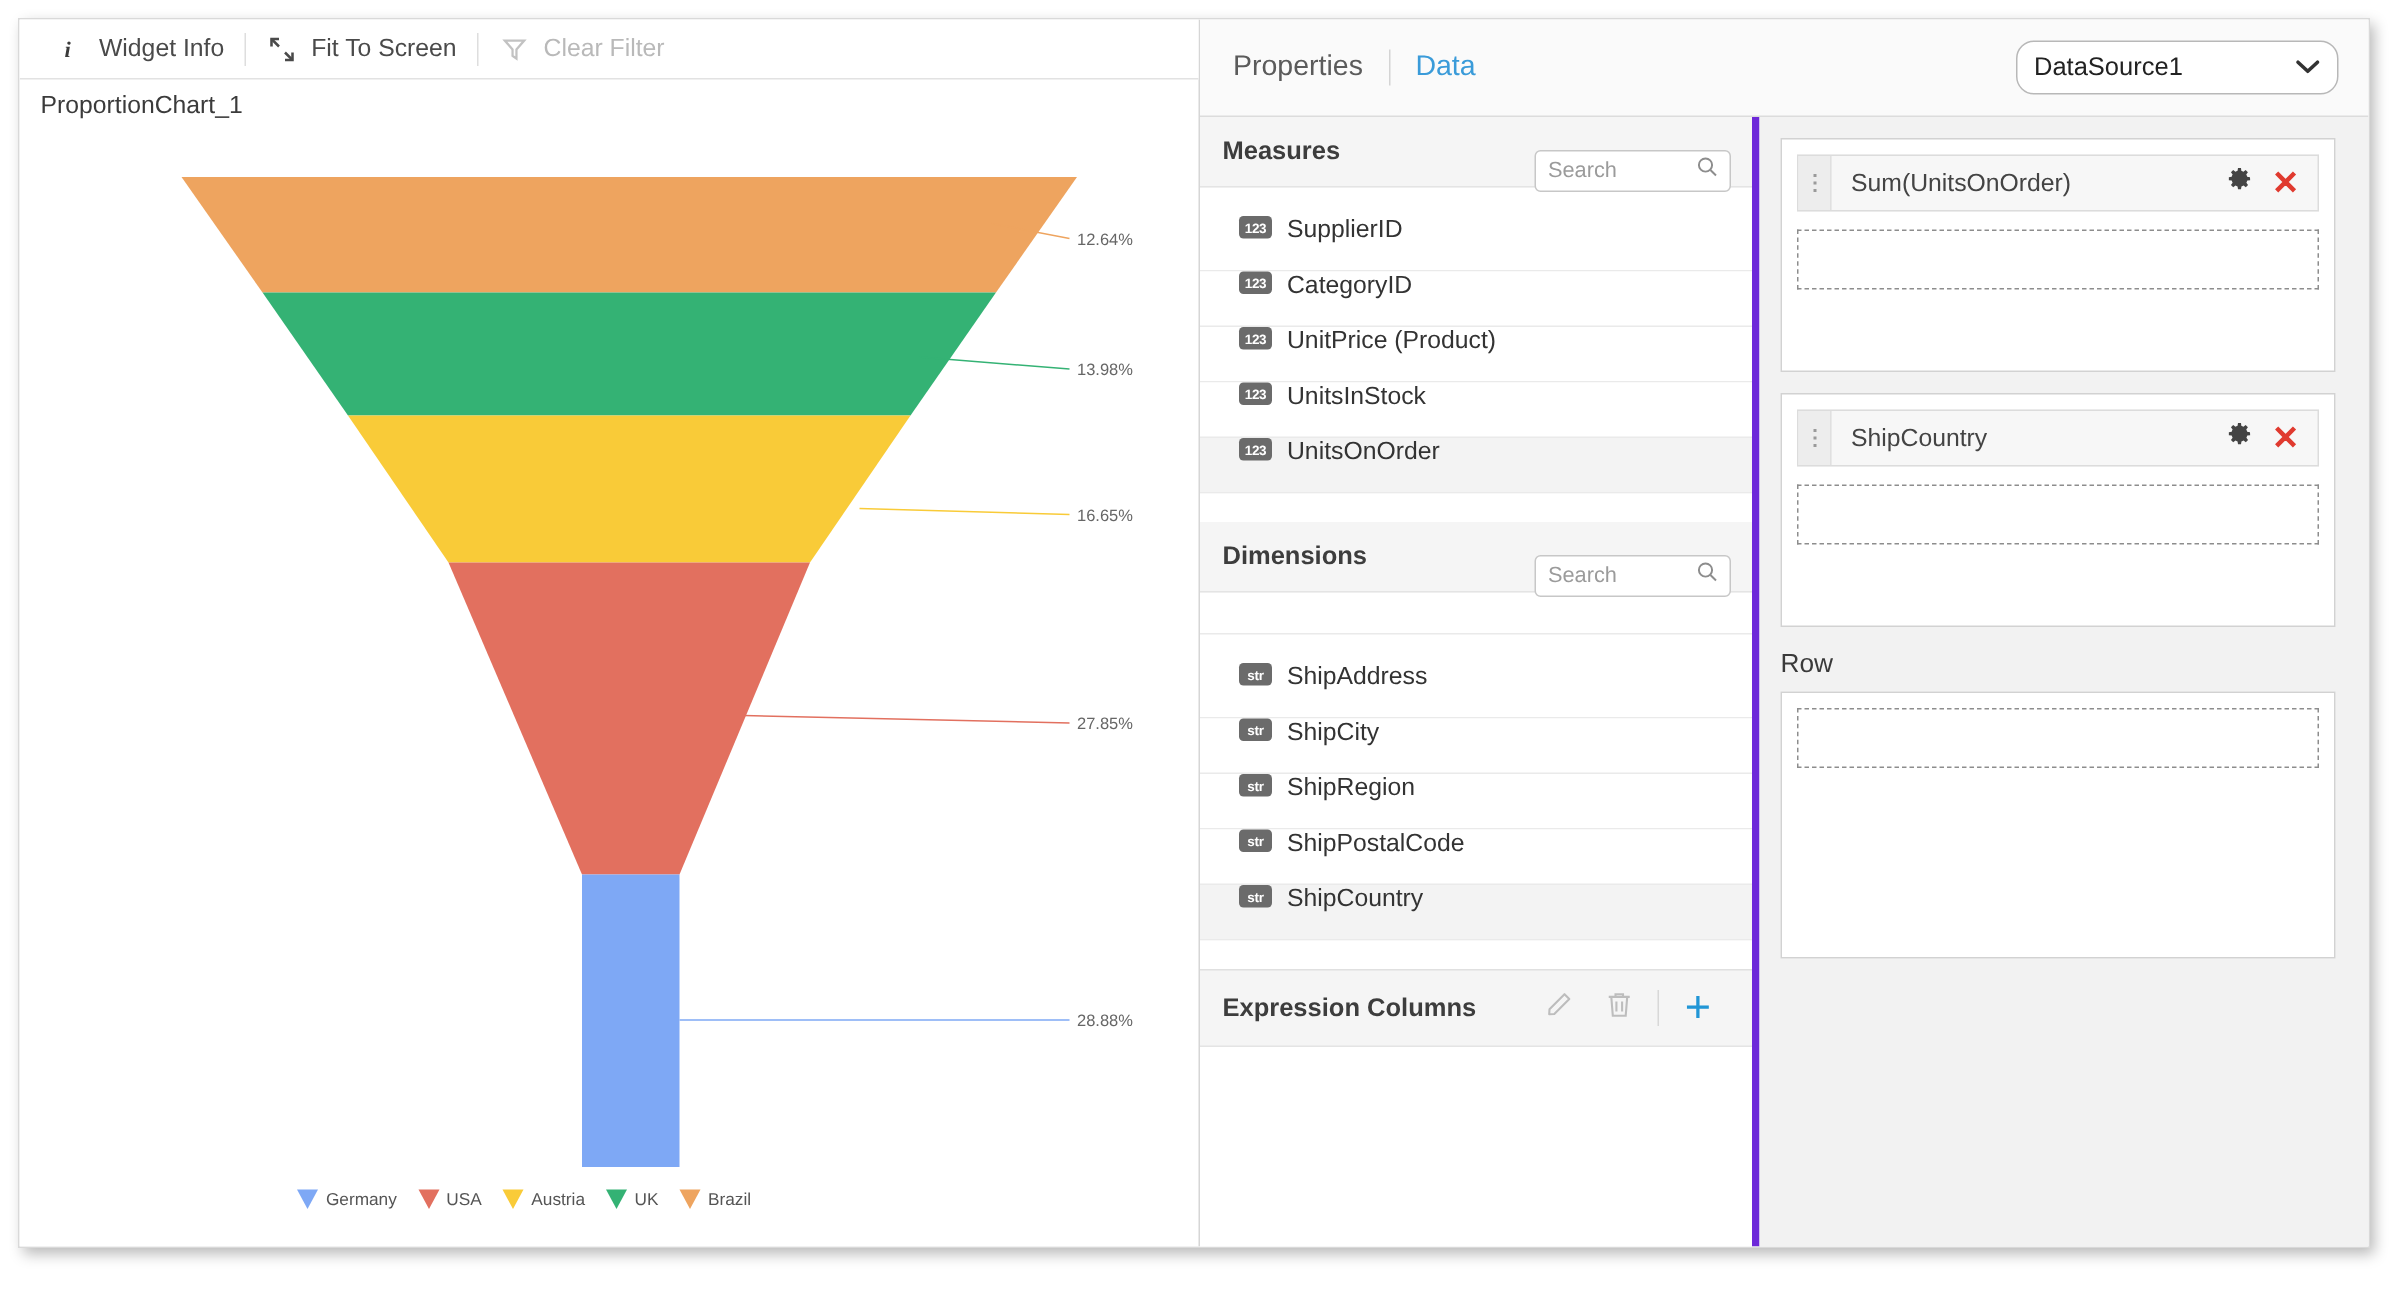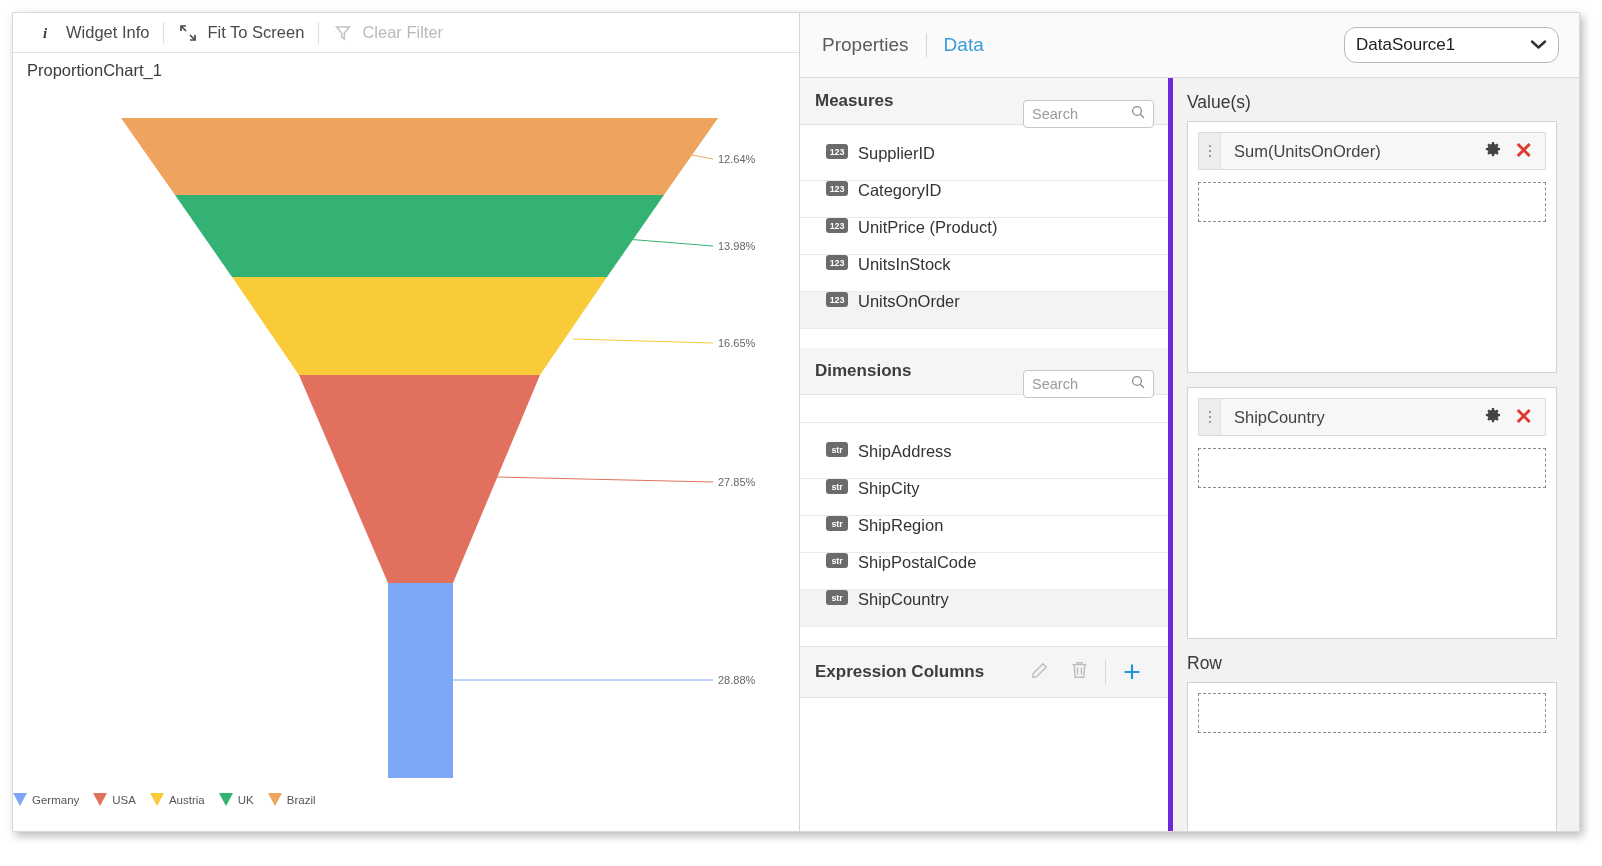--- a/index.html
+++ b/index.html
@@ -67,20 +67,21 @@
     width: 787px; height: 700px;
   }
   #funnel-svg { display: block; }
 
   #legend {
     position: absolute;
     left: 0; top: 780px;
     width: 673px;
     display: flex;
     align-items: center;
+    justify-content: center;
     gap: 14px;
     font-size: 11.5px;
     color: #555;
   }
   .legend-item { display: flex; align-items: center; gap: 5px; cursor: pointer; }
   .legend-marker { width: 0; height: 0; border-left: 7px solid transparent; border-right: 7px solid transparent; border-top-width: 13px; border-top-style: solid; }
 
   
   #right-pane {
     flex: 1;
@@ -204,21 +205,21 @@
     padding: 14px 22px 0 14px;
     position: relative;
   }
   .shelf-label { font-size: 17.5px; color: #3a3a3a; margin-bottom: 8px; }
   .shelf-box {
     background: #fff;
     border: 1px solid #d2d2d2;
     padding: 10px;
     margin-bottom: 14px;
   }
-  .shelf-box.tall { height: 252px; }
+  .shelf-box.tall { height: 156px; }
   .shelf-box.short { height: 178px; }
   .pill {
     height: 38px;
     background: #f7f7f7;
     border: 1px solid #dcdcdc;
     display: flex; align-items: center;
     margin-bottom: 12px;
     cursor: pointer;
   }
   .grip {
@@ -446,21 +447,20 @@
             <div class="expr-btn">
               <span class="plus-btn">+</span>
             </div>
           </div>
         </div>
         <div id="expr-body"></div>
       </div>
 
       <div id="shelves-col">
 
-        <div class="shelf-label">Value(s)</div>
         <div class="shelf-box tall">
           <div class="pill">
             <span class="grip">
               <span class="grip-dots">
                   <i></i>
                   <i></i>
                   <i></i>
                 </span>
             </span>
             <span class="pill-label">Sum(UnitsOnOrder)</span>

